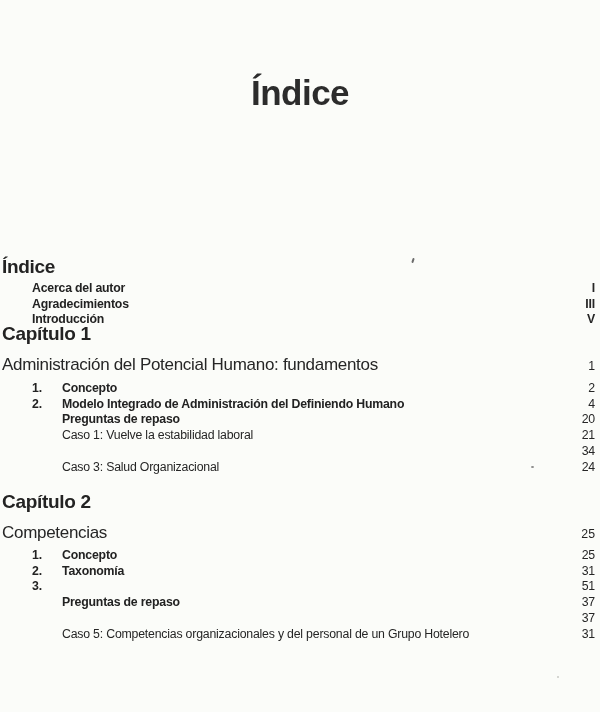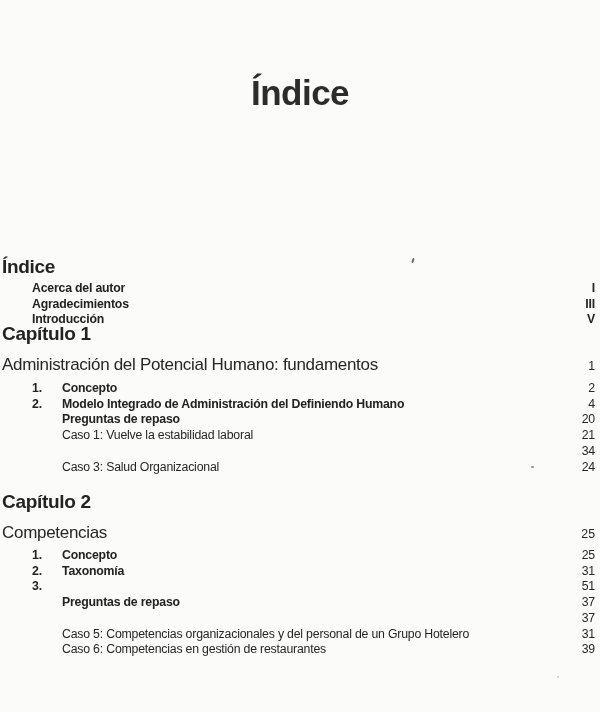--- a/index.html
+++ b/index.html
@@ -186,22 +186,18 @@
       <span class="lbl">Preguntas de repaso</span>
       <span class="pg">37</span>
     </div>
     <div class="row i2">
       <span class="pg">37</span>
     </div>
     <div class="row i2">
       <span class="lbl">Caso 5: Competencias organizacionales y del personal de un Grupo Hotelero</span>
       <span class="pg">31</span>
     </div>
-    <div class="row i2">
-      <span class="lbl">Caso 6: Competencias en gestión de restaurantes</span>
-      <span class="pg">39</span>
-    </div>
   </div>
 </div>
 
 <div class="speck" id="speck-1"></div>
 <div class="speck" id="speck-2"></div>
 <div class="speck" id="speck-3"></div>
 
 </body></html>

